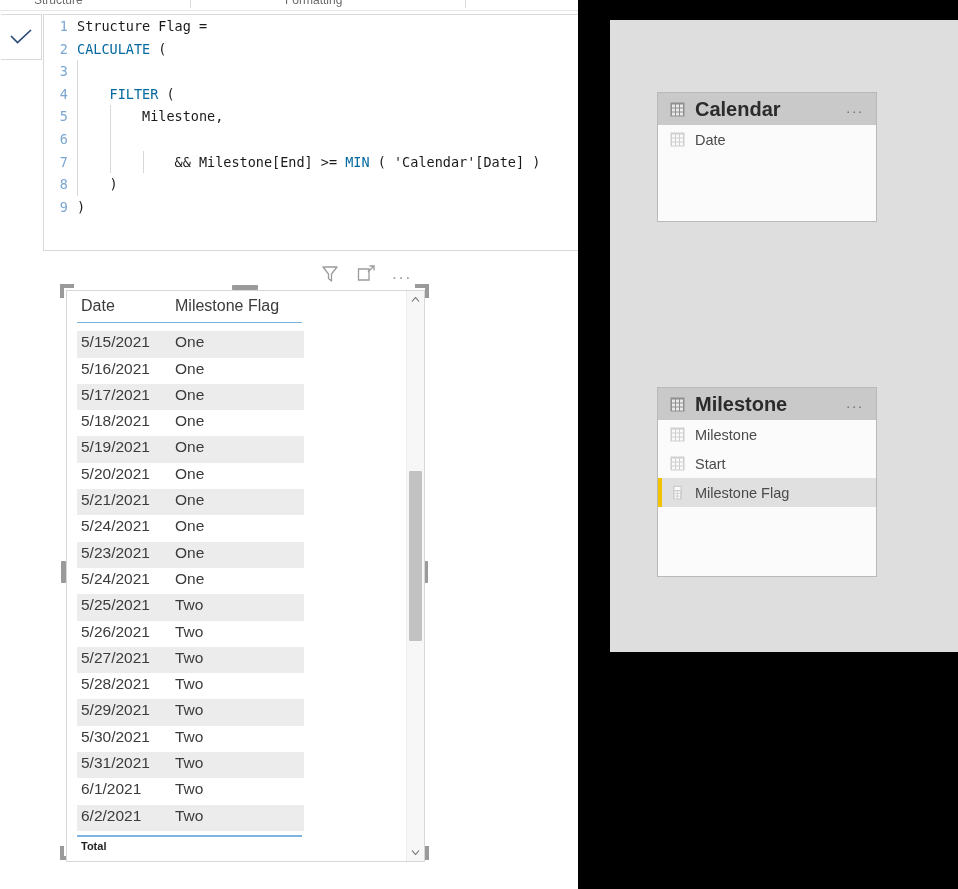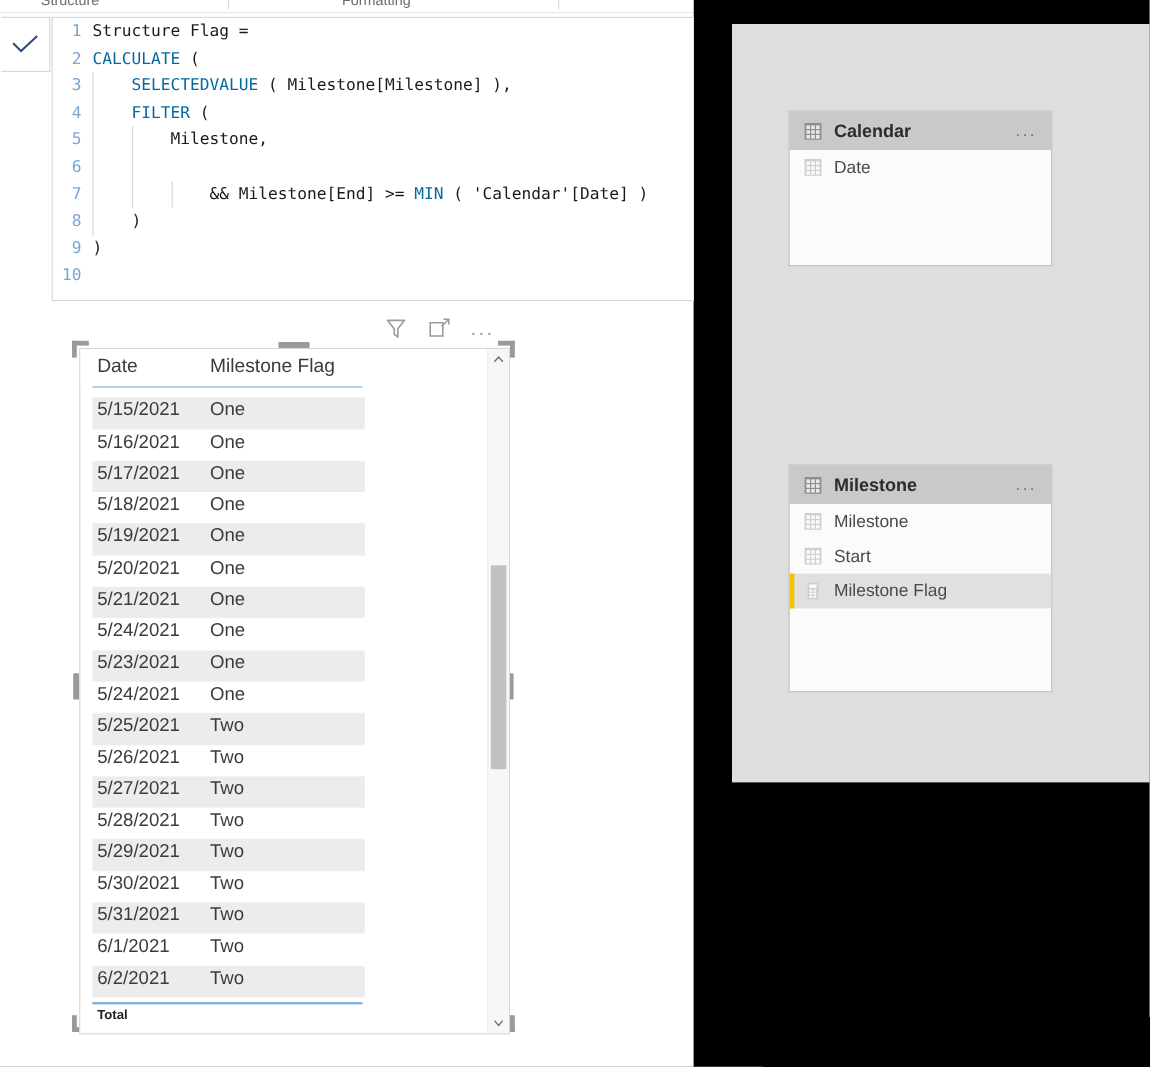--- a/index.html
+++ b/index.html
@@ -169,21 +169,21 @@
     border:1px solid #b9b9b9;
     box-sizing:border-box;
   }
   .card-head{
     position:relative;height:32px;background:#c9c9c9;
     display:flex;align-items:center;
     cursor:pointer;
   }
   .card-head .tbl-ico{margin-left:12px;display:block;}
   .card-head .card-title{
-    margin-left:10px;font-size:15px;font-weight:bold;color:#2b2b2b;white-space:nowrap;
+    margin-left:10px;font-size:20px;font-weight:bold;color:#2b2b2b;white-space:nowrap;
   }
   .card-head .ellip{
     position:absolute;right:12px;top:10px;
     font-size:14px;color:#6d6d6d;letter-spacing:2px;line-height:10px;cursor:pointer;
   }
   .field-row{
     position:relative;height:29px;display:flex;align-items:center;
     cursor:pointer;
   }
   .field-row.selected{background:#e0e0e0;}
@@ -210,28 +210,27 @@
 
   <div id="formula-area">
     <div id="commit-button">
       <svg width="22" height="16" viewBox="0 0 22 16">
         <path d="M1 7 L7.5 13.5 L21 1" fill="none" stroke="#2a4b7c" stroke-width="1.7"></path>
       </svg>
     </div>
     <div id="formula-editor">
         <div class="code-line"><span class="ln">1</span><span class="code-text"><span>Structure Flag =</span></span></div>
         <div class="code-line"><span class="ln">2</span><span class="code-text"><span class="fn">CALCULATE</span><span> (</span></span></div>
-        <div class="code-line"><span class="ln">3</span><div class="guide" style="left: 33px;"></div><span class="code-text"><span>    </span><span class="fn">SELECTEDVALUE</span><span> ( Milestone[Milestone] ),</span></span></div>
+        <div class="code-line"><span class="ln">3</span><div class="guide" style="left: 33px;"></div></div>
         <div class="code-line"><span class="ln">4</span><div class="guide" style="left: 33px;"></div><span class="code-text"><span>    </span><span class="fn">FILTER</span><span> (</span></span></div>
         <div class="code-line"><span class="ln">5</span><div class="guide" style="left: 33px;"></div><div class="guide" style="left: 66px;"></div><span class="code-text"><span>        Milestone,</span></span></div>
         <div class="code-line"><span class="ln">6</span><div class="guide" style="left: 33px;"></div><div class="guide" style="left: 66px;"></div></div>
         <div class="code-line"><span class="ln">7</span><div class="guide" style="left: 33px;"></div><div class="guide" style="left: 66px;"></div><div class="guide" style="left: 99px;"></div><span class="code-text"><span>            &amp;&amp; Milestone[End] &gt;= </span><span class="fn">MIN</span><span> ( 'Calendar'[Date] )</span></span></div>
         <div class="code-line"><span class="ln">8</span><div class="guide" style="left: 33px;"></div><span class="code-text"><span>    )</span></span></div>
         <div class="code-line"><span class="ln">9</span><span class="code-text"><span>)</span></span></div>
-        <div class="code-line"><span class="ln">10</span><span class="code-text"><span></span></span></div>
       </div>
   </div>
 
   <div id="visual-toolbar">
     <svg class="tb-ico" width="20" height="20" viewBox="0 0 20 20">
       <path d="M3 3 H17 L11.5 10 V17 L8.5 14.5 V10 Z" fill="none" stroke="#9b9b9b" stroke-width="1.3" stroke-linejoin="round"></path>
     </svg>
     <svg class="tb-ico" width="20" height="20" viewBox="0 0 20 20">
       <path d="M2.5 5 H13 V16 H2.5 Z" fill="none" stroke="#9b9b9b" stroke-width="1.3"></path>
       <path d="M12 8 L18 2" fill="none" stroke="#9b9b9b" stroke-width="1.3"></path>

